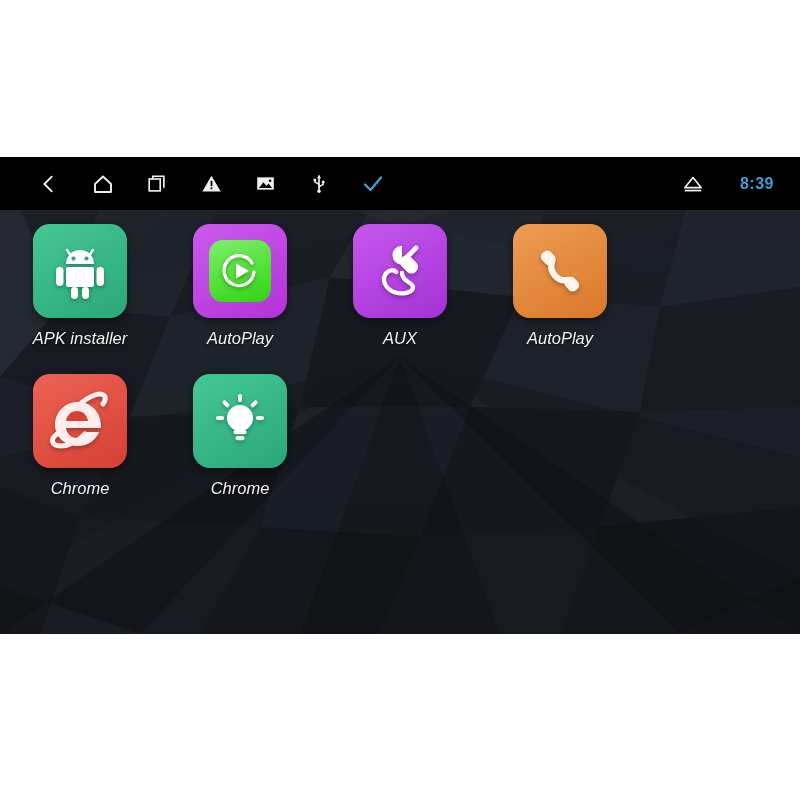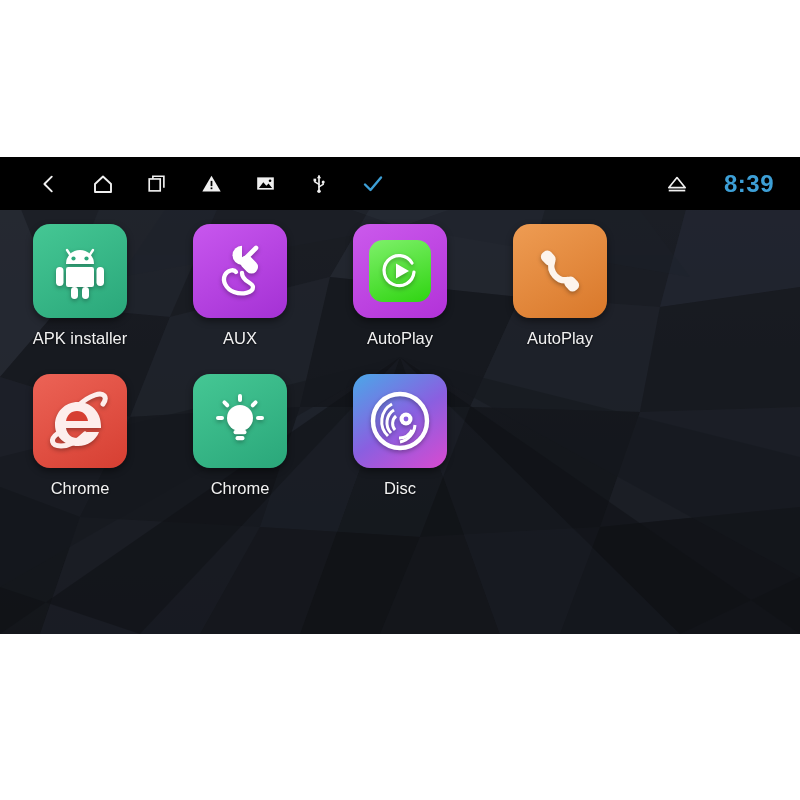--- a/index.html
+++ b/index.html
@@ -25,21 +25,21 @@
     display:flex;align-items:center;
     z-index:20;
   }
   .sb-left{display:flex;align-items:center;padding-left:22px;gap:0px;}
   .sb-btn{
     width:54px;height:53px;
     display:flex;align-items:center;justify-content:center;
   }
   .sb-right{margin-left:auto;display:flex;align-items:center;padding-right:26px;gap:20px;}
   #clock{
-    font-size:24px;font-weight:bold;letter-spacing:0.5px;
+    font-size:16px;font-weight:bold;letter-spacing:0.5px;
     color:#3d9fd6;
     font-family:"Liberation Sans","DejaVu Sans",sans-serif;
   }
 
   
   #wallpaper{
     position:absolute;left:0;top:0;width:800px;height:477px;
     background:#191b20;
     z-index:0;
   }
@@ -51,20 +51,21 @@
     z-index:10;
     display:flex;flex-direction:column;
     padding-top:14px;
     box-sizing:border-box;
   }
   .app-row{
     display:flex;
     width:800px;
     height:150px;
     align-items:flex-start;
+    font-style:italic;
   }
   .app-cell{
     width:160px;
     display:flex;flex-direction:column;align-items:center;
     cursor:pointer;
   }
   .tile{
     width:94px;height:94px;
     border-radius:17px;
     position:relative;
@@ -223,45 +224,45 @@
               <rect x="44.5" y="25" width="7.5" height="19" rx="3.7"></rect>
               <rect x="19" y="45" width="7" height="12" rx="3.4"></rect>
               <rect x="30" y="45" width="7" height="12" rx="3.4"></rect>
             </g>
           </svg>
         </div>
         <div class="app-label">APK installer</div>
       </div>
 
       <div class="app-cell">
-        <div class="tile" style="background:linear-gradient(150deg,#c857ee 0%,#a431d4 100%);">
-          <svg width="62" height="62" viewBox="0 0 62 62">
-            <g stroke="#ffffff" fill="none" stroke-linecap="round">
-              <path d="M47 8 L36 19" stroke-width="4.6"></path>
-              <path d="M40 22 a9.5 9.5 0 1 1 -13.5 -13.5 Z" transform="rotate(45 33 15)" fill="#ffffff" stroke="none"></path>
-            </g>
-            <g fill="#ffffff">
-              <rect x="30" y="18" width="20" height="13" rx="6.4" transform="rotate(45 40 24.5)"></rect>
-            </g>
-            <path d="M33 33 C33 42, 44 42, 44 47 C44 53, 33 55, 25 52 C17 49, 13 41, 16 35 C18.5 30, 25 29, 27 32" fill="none" stroke="#ffffff" stroke-width="4.3" stroke-linecap="round"></path>
-          </svg>
-        </div>
-        <div class="app-label">AUX</div>
-      </div>
-
-      <div class="app-cell">
         <div class="tile" style="background:linear-gradient(150deg,#cb5aec 0%,#b232d8 100%);">
           <div style="width:62px;height:62px;border-radius:14px;background:linear-gradient(160deg,#7ef06a 0%,#2fd411 100%);display:flex;align-items:center;justify-content:center;">
             <svg width="42" height="42" viewBox="0 0 42 42">
               <path d="M33 13 A15 15 0 1 0 35 22" fill="none" stroke="#ffffff" stroke-width="3.2" stroke-linecap="round"></path>
               <path d="M17 13.5 L30 21 L17 28.5 Z" fill="#ffffff"></path>
             </svg>
           </div>
         </div>
         <div class="app-label">AutoPlay</div>
+      </div>
+
+      <div class="app-cell">
+        <div class="tile" style="background:linear-gradient(150deg,#c857ee 0%,#a431d4 100%);">
+          <svg width="62" height="62" viewBox="0 0 62 62">
+            <g stroke="#ffffff" fill="none" stroke-linecap="round">
+              <path d="M47 8 L36 19" stroke-width="4.6"></path>
+              <path d="M40 22 a9.5 9.5 0 1 1 -13.5 -13.5 Z" transform="rotate(45 33 15)" fill="#ffffff" stroke="none"></path>
+            </g>
+            <g fill="#ffffff">
+              <rect x="30" y="18" width="20" height="13" rx="6.4" transform="rotate(45 40 24.5)"></rect>
+            </g>
+            <path d="M33 33 C33 42, 44 42, 44 47 C44 53, 33 55, 25 52 C17 49, 13 41, 16 35 C18.5 30, 25 29, 27 32" fill="none" stroke="#ffffff" stroke-width="4.3" stroke-linecap="round"></path>
+          </svg>
+        </div>
+        <div class="app-label">AUX</div>
       </div>
 
       <div class="app-cell">
         <div class="tile" style="background:linear-gradient(150deg,#ee9c53 0%,#d9782a 100%);">
           <svg width="58" height="58" viewBox="0 0 58 58">
             <g transform="rotate(-42 29 29)">
               <rect x="23" y="4" width="12" height="15" rx="5" fill="#fdf4ec"></rect>
               <rect x="23" y="39" width="12" height="15" rx="5" fill="#fdf4ec"></rect>
               <path d="M29 17 C20 22, 20 36, 29 41" fill="none" stroke="#fdf4ec" stroke-width="6.4" stroke-linecap="round"></path>
             </g>
@@ -298,32 +299,17 @@
               <rect x="27" y="2" width="4" height="8" rx="2" transform="rotate(45 29 26)"></rect>
               <rect x="27" y="2" width="4" height="8" rx="2" transform="rotate(-45 29 26)"></rect>
               <rect x="27" y="2" width="4" height="8" rx="2" transform="rotate(90 29 26)"></rect>
               <rect x="27" y="2" width="4" height="8" rx="2" transform="rotate(-90 29 26)"></rect>
             </g>
           </svg>
         </div>
         <div class="app-label">Chrome</div>
       </div>
 
-      <div class="app-cell">
-        <div class="tile" style="background:linear-gradient(145deg,#4aa8e8 0%,#8a5fe0 52%,#d94ad0 100%);">
-          <svg width="62" height="62" viewBox="0 0 62 62">
-            <circle cx="31" cy="31" r="27" fill="none" stroke="#ffffff" stroke-width="4.4"></circle>
-            <circle cx="37" cy="29" r="6.5" fill="#ffffff"></circle>
-            <circle cx="37" cy="29" r="2.4" fill="#8a5fe0"></circle>
-            <path d="M23 14 A20 20 0 0 0 19 46" fill="none" stroke="#ffffff" stroke-width="3"></path>
-            <path d="M25 20 A15 15 0 0 0 22 43" fill="none" stroke="#ffffff" stroke-width="3"></path>
-            <path d="M27 26 A10 10 0 0 0 26 40" fill="none" stroke="#ffffff" stroke-width="3"></path>
-            <path d="M43 40 A14 14 0 0 1 30 48" fill="none" stroke="#ffffff" stroke-width="3"></path>
-            <path d="M46 35 A19 19 0 0 1 31 52" fill="none" stroke="#ffffff" stroke-width="3"></path>
-          </svg>
-        </div>
-        <div class="app-label">Disc</div>
-      </div>
 
 
     </div>
   </div>
 </div>
 
 </body></html>

